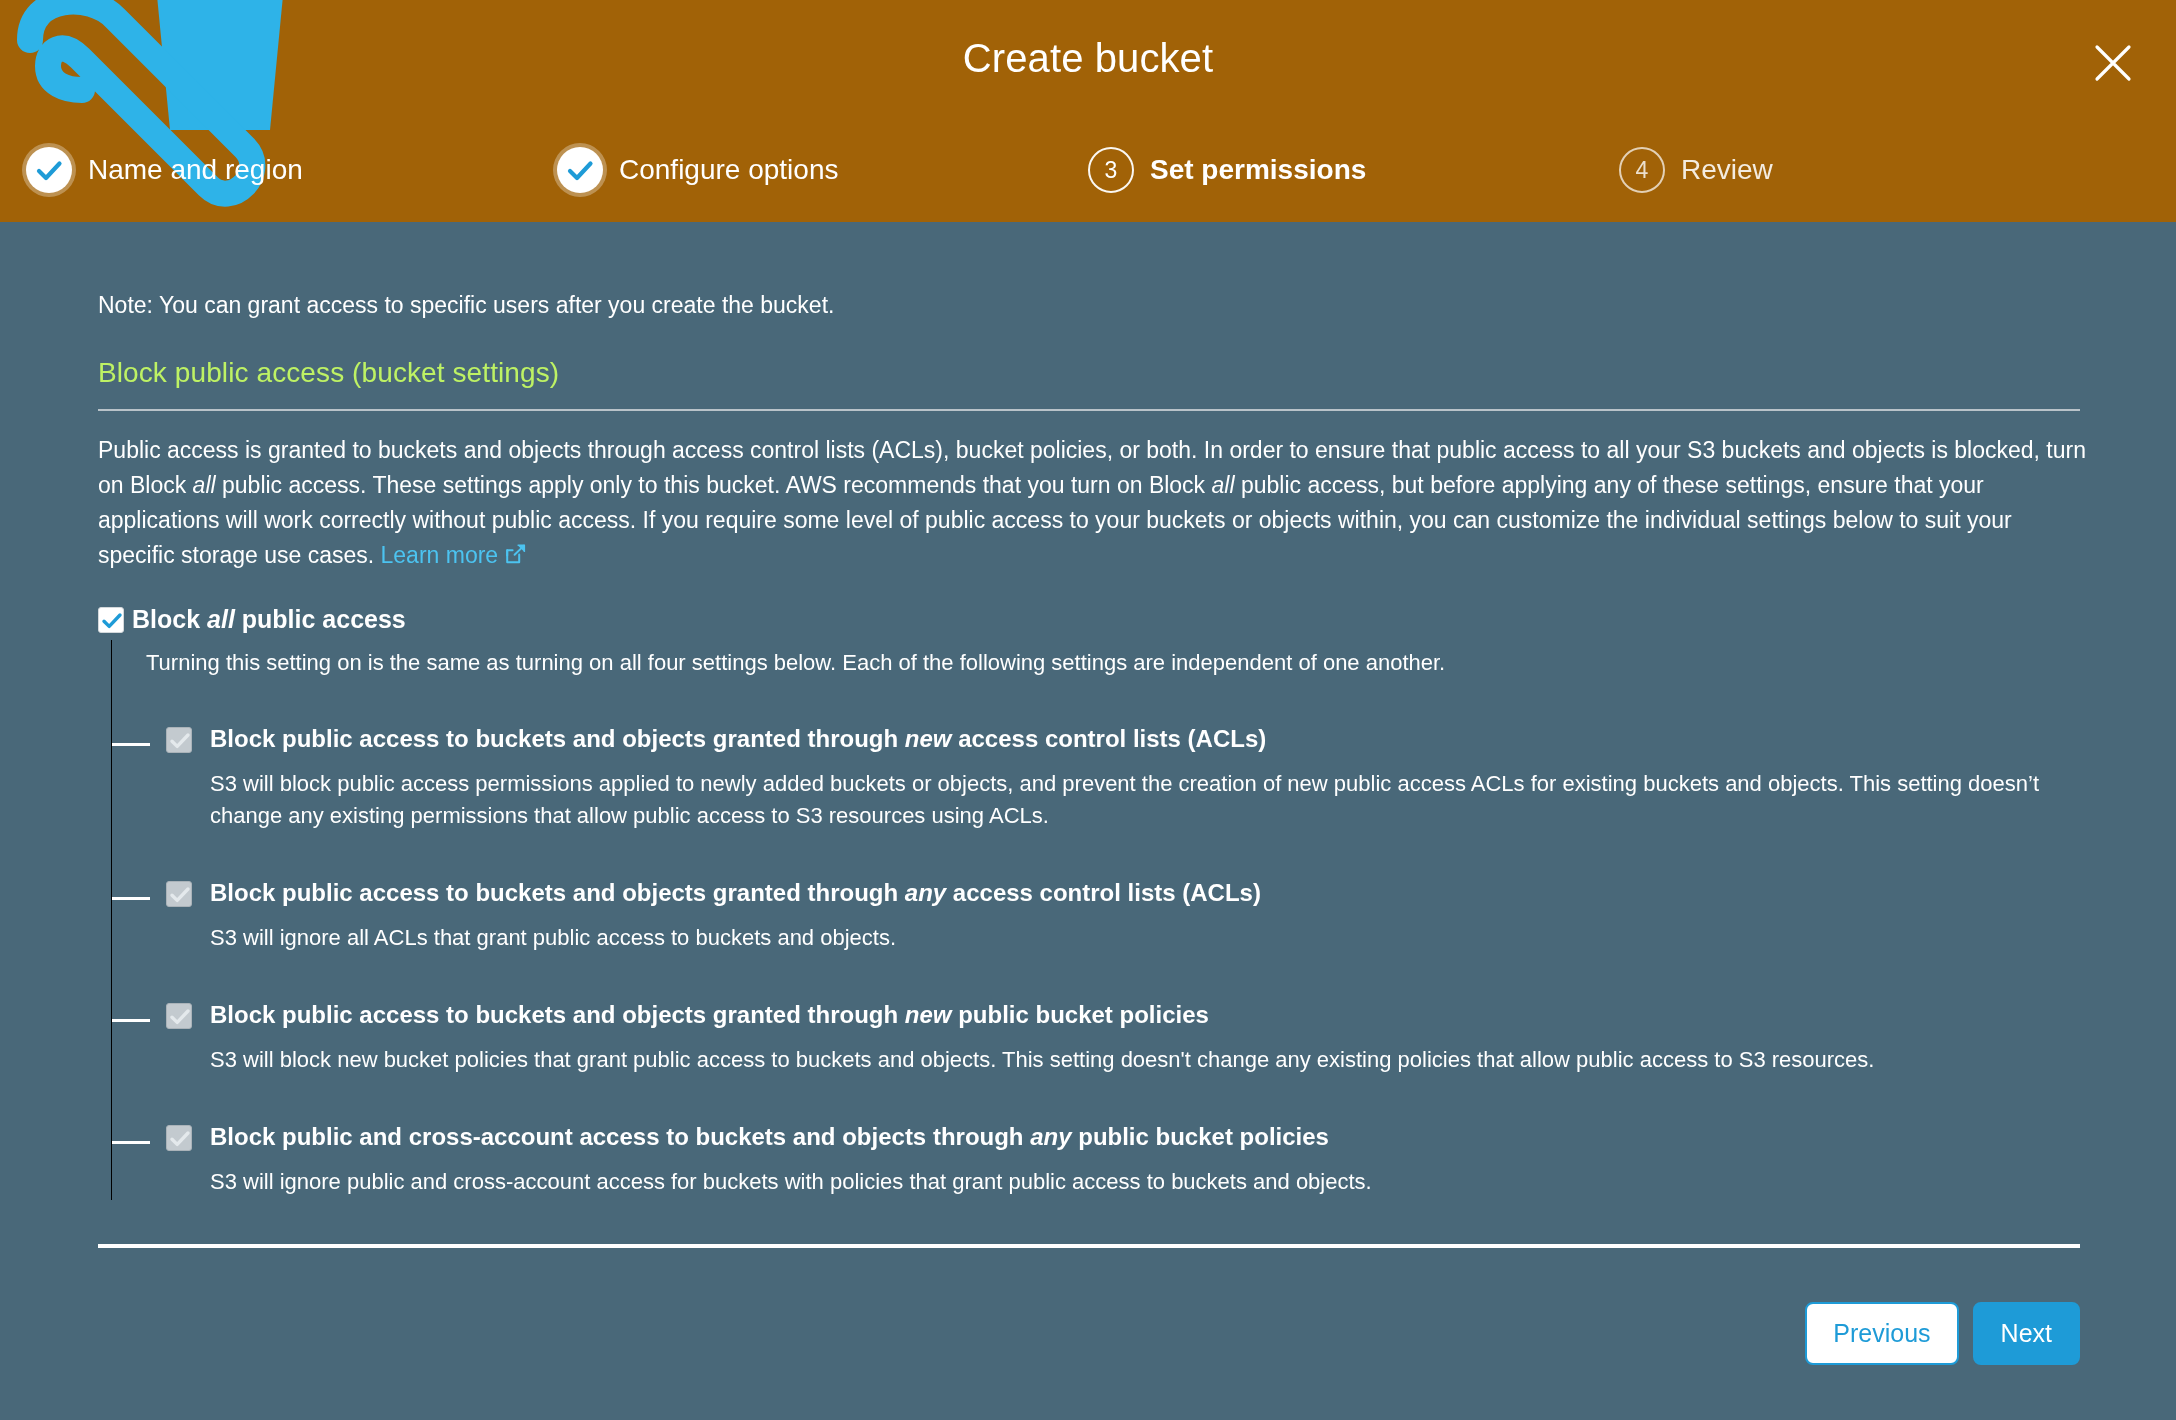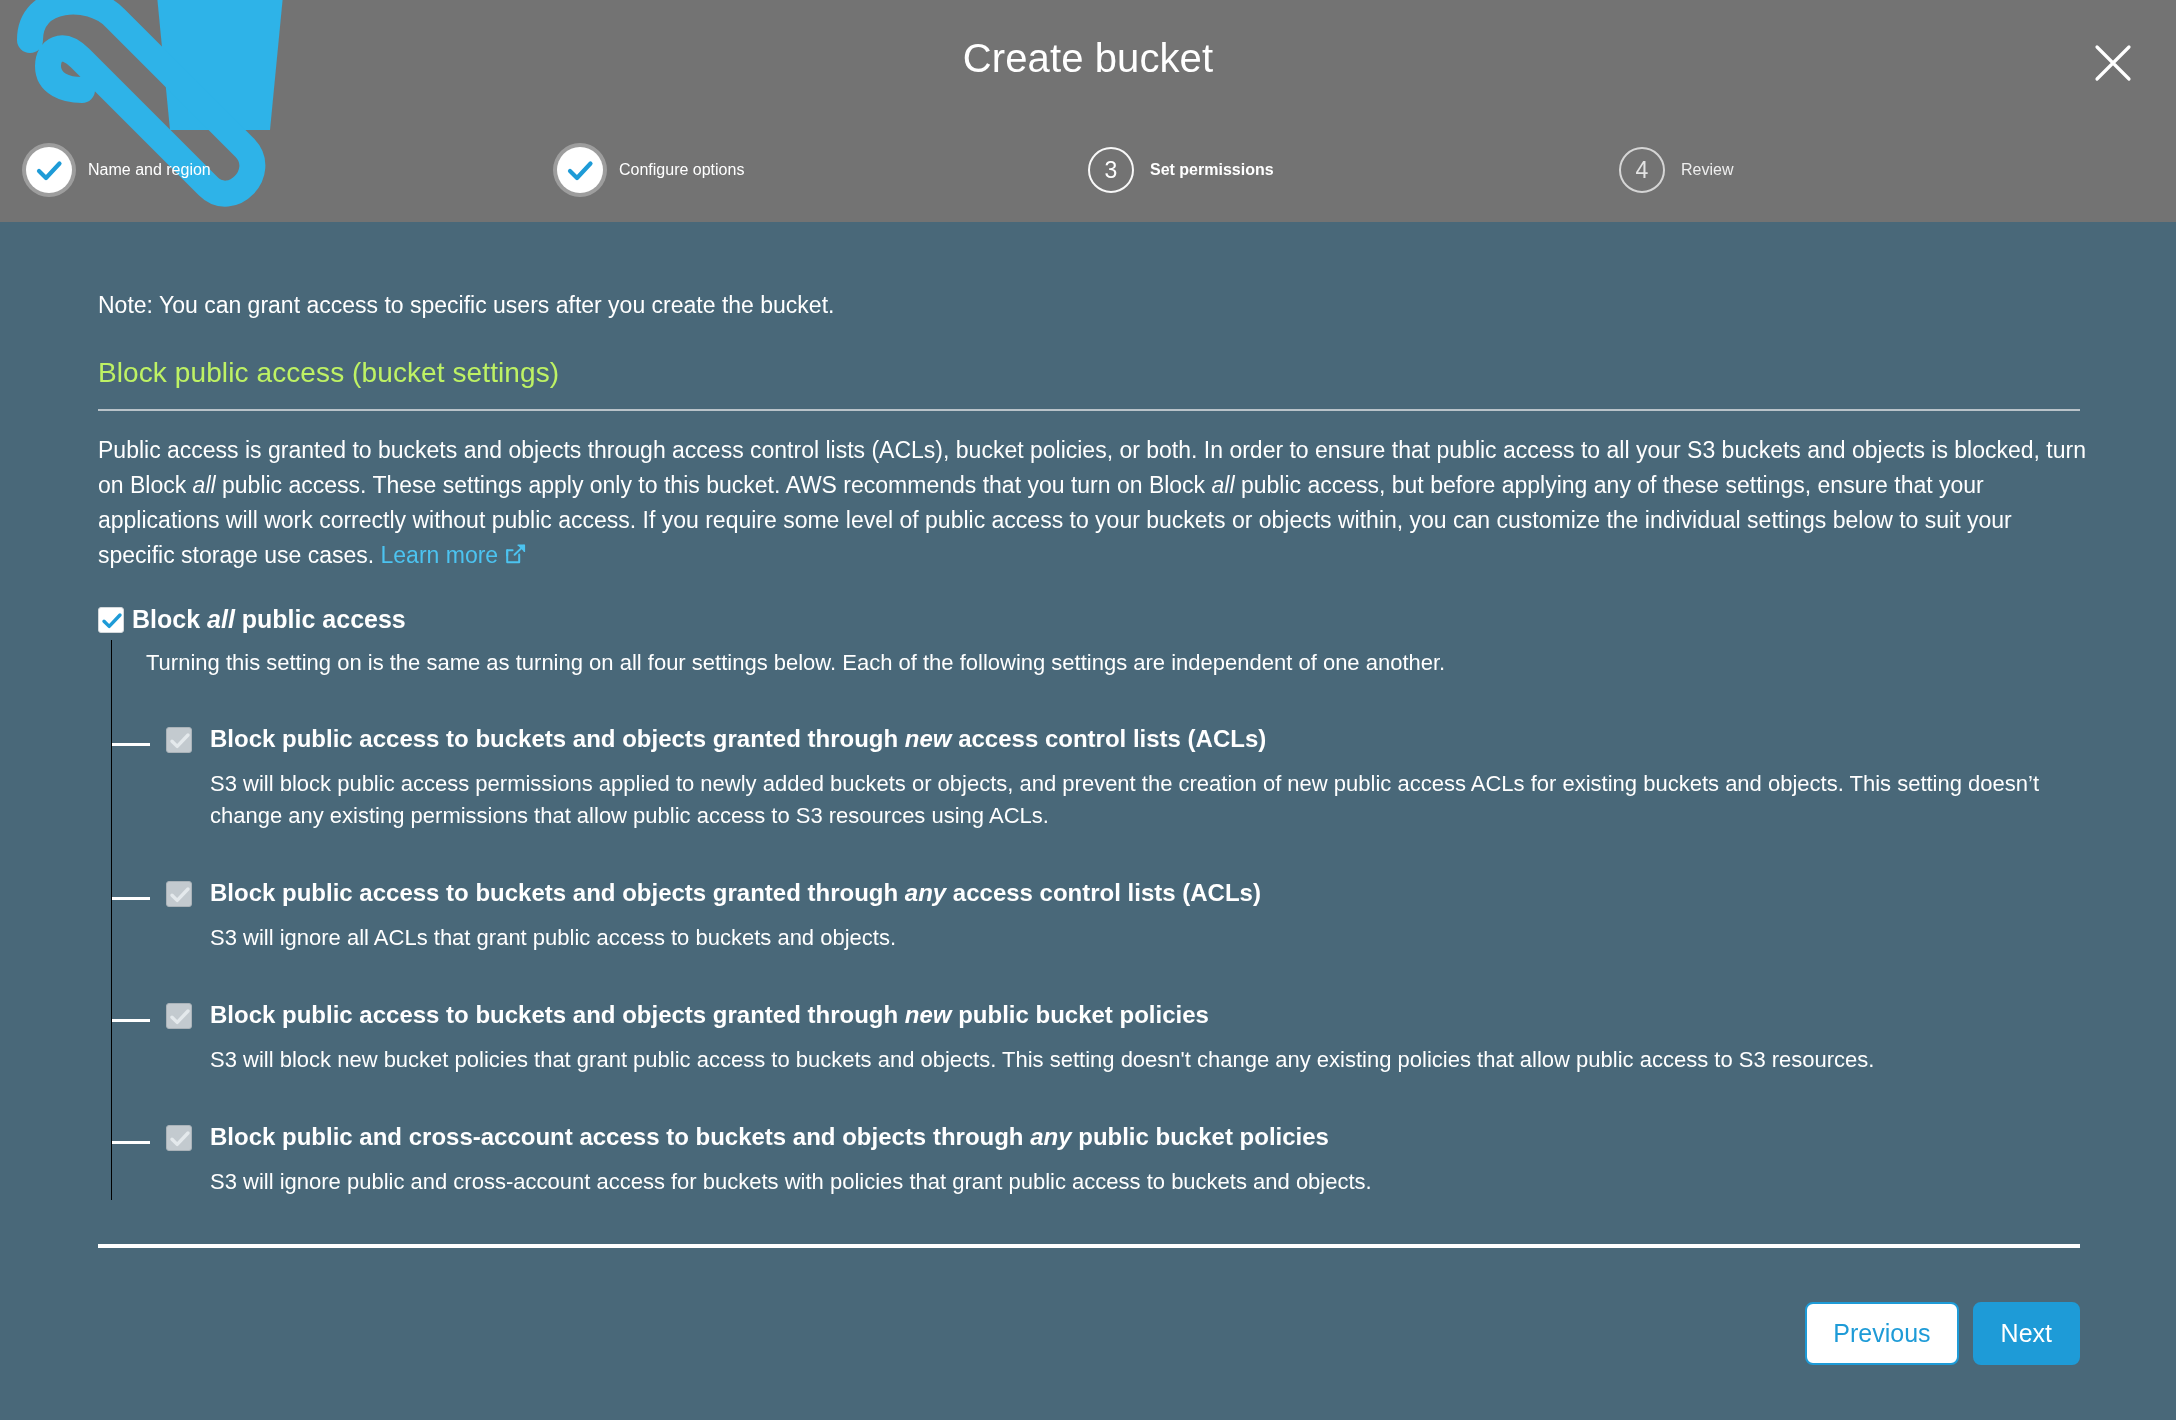--- a/index.html
+++ b/index.html
@@ -13,21 +13,21 @@
     background: #496879;
     color: #ffffff;
     -webkit-font-smoothing: antialiased;
   }
 
   
   .wizard-header {
     position: relative;
     width: 2176px;
     height: 222px;
-    background: #737373;
+    background: #a16207;
     overflow: hidden;
   }
   .header-watermark {
     position: absolute;
     left: -30px; top: -120px;
     width: 420px; height: 420px;
     opacity: 1;
     pointer-events: none;
   }
   .dialog-title {
@@ -87,21 +87,21 @@
     border-color: rgba(255,255,255,0.70);
   }
   .step-num {
     font-size: 23px;
     line-height: 1;
     color: #ffffff;
     font-weight: 400;
   }
   .step.pending .step-num { color: rgba(255,255,255,0.80); }
   .step-label {
-    font-size: 16px;
+    font-size: 28px;
     color: #ffffff;
     white-space: nowrap;
   }
   .step.active .step-label { font-weight: 700; }
   .step.pending .step-label { color: rgba(255,255,255,0.88); }
 
   
   .dialog-body {
     position: relative;
     padding: 0 96px 0 98px;

